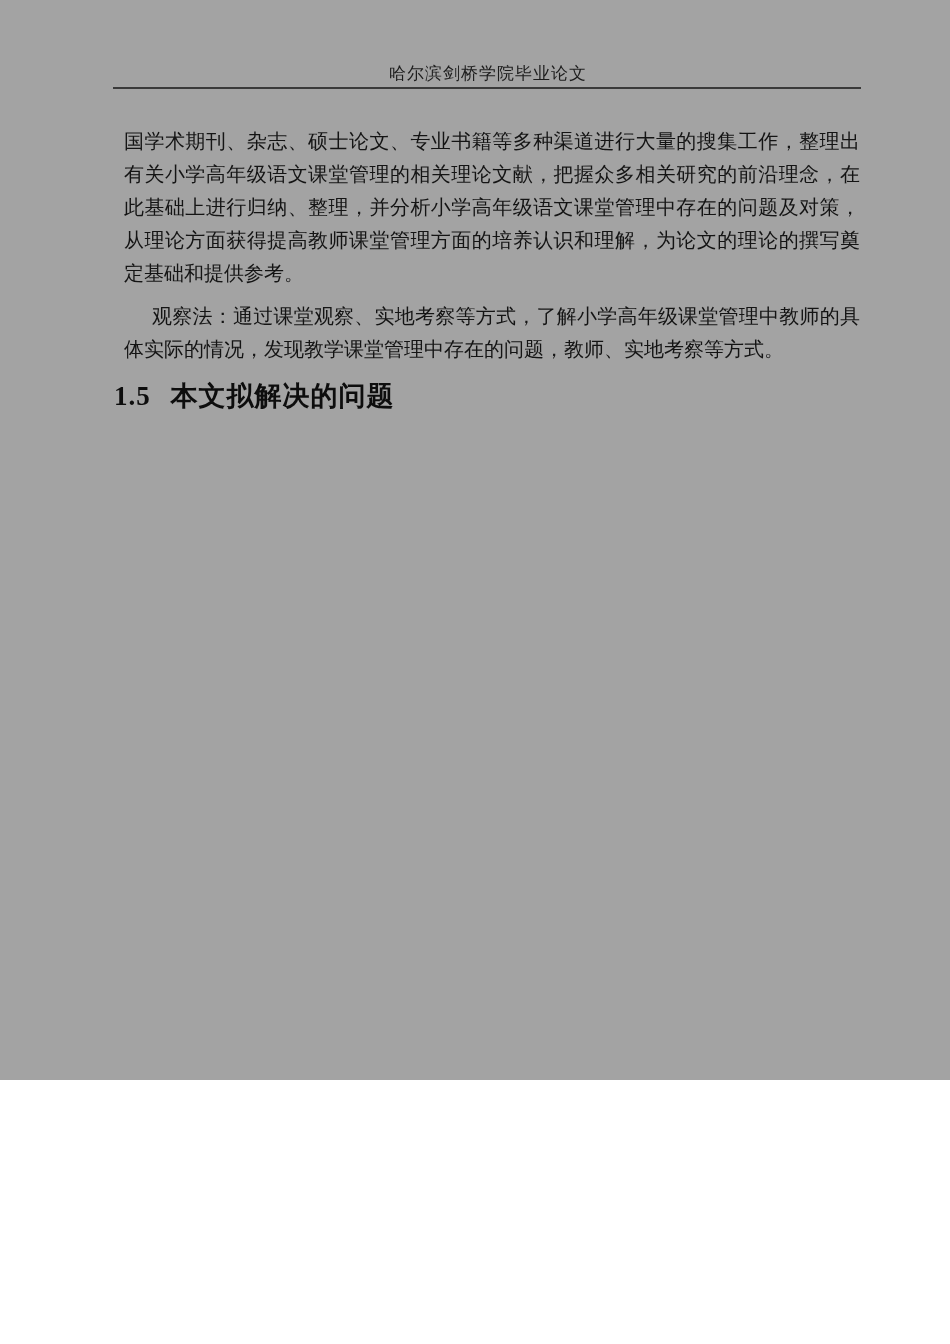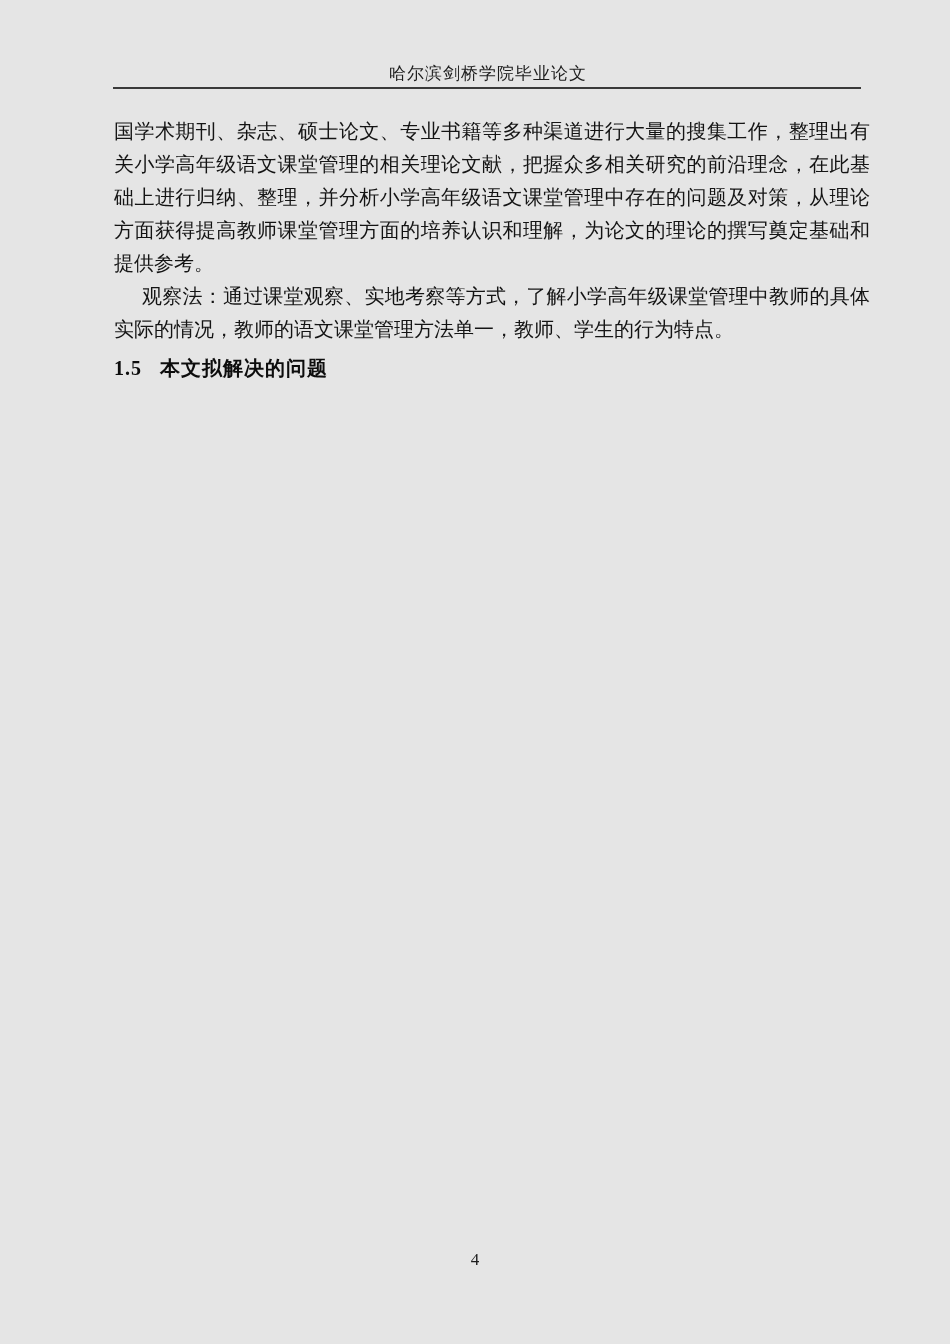--- a/index.html
+++ b/index.html
@@ -4,22 +4,22 @@
 <style>
   * { margin: 0; padding: 0; box-sizing: border-box; }
 
   html, body {
     background: #ffffff;
   }
 
   .page {
     position: relative;
     width: 950px;
-    height: 1344px;
-    background: #e5e5e5;
+    height: 1080px;
+    background: #a3a3a3;
     color: #141414;
     font-family: "Liberation Serif", "DejaVu Serif", serif;
     overflow: hidden;
   }
 
   
   .page-header {
     position: absolute;
     top: 64px;
     left: 113px;
@@ -46,26 +46,26 @@
   .page-body {
     position: absolute;
     top: 115px;
     left: 114px;
     width: 756px;
     font-size: 20px;
     line-height: 33px;
     text-align: justify;
     color: #141414;
   }
-  .para { margin: 0; }
+  .para { margin: 10px; }
   .para.indent { text-indent: 28px; }
 
   .section-heading {
     margin: 2px 0 9px 0;
-    font-size: 20px;
+    font-size: 27px;
     line-height: 40px;
     font-weight: bold;
     text-align: left;
     color: #0d0d0d;
     white-space: nowrap;
   }
   .heading-number {
     font-family: "Liberation Serif", "DejaVu Serif", serif;
     letter-spacing: 1px;
   }
@@ -96,21 +96,21 @@
 
   <div class="page-header">
     <span class="header-title">哈尔滨剑桥学院毕业论文</span>
   </div>
   <div class="header-rule"></div>
 
   <div class="page-body">
 
     <p class="para">国学术期刊、杂志、硕士论文、专业书籍等多种渠道进行大量的搜集工作，整理出有关小学高年级语文课堂管理的相关理论文献，把握众多相关研究的前沿理念，在此基础上进行归纳、整理，并分析小学高年级语文课堂管理中存在的问题及对策，从理论方面获得提高教师课堂管理方面的培养认识和理解，为论文的理论的撰写奠定基础和提供参考。</p>
 
-    <p class="para indent">观察法：通过课堂观察、实地考察等方式，了解小学高年级课堂管理中教师的具体实际的情况，教师的语文课堂管理方法单一，教师、学生的行为特点。</p>
+    <p class="para indent">观察法：通过课堂观察、实地考察等方式，了解小学高年级课堂管理中教师的具体实际的情况，发现教学课堂管理中存在的问题，教师、实地考察等方式。</p>
 
 
     <h2 class="section-heading">
       <span class="heading-number">1.5</span>
       <span class="heading-text">本文拟解决的问题</span>
     </h2>
 
 
   </div>
 

